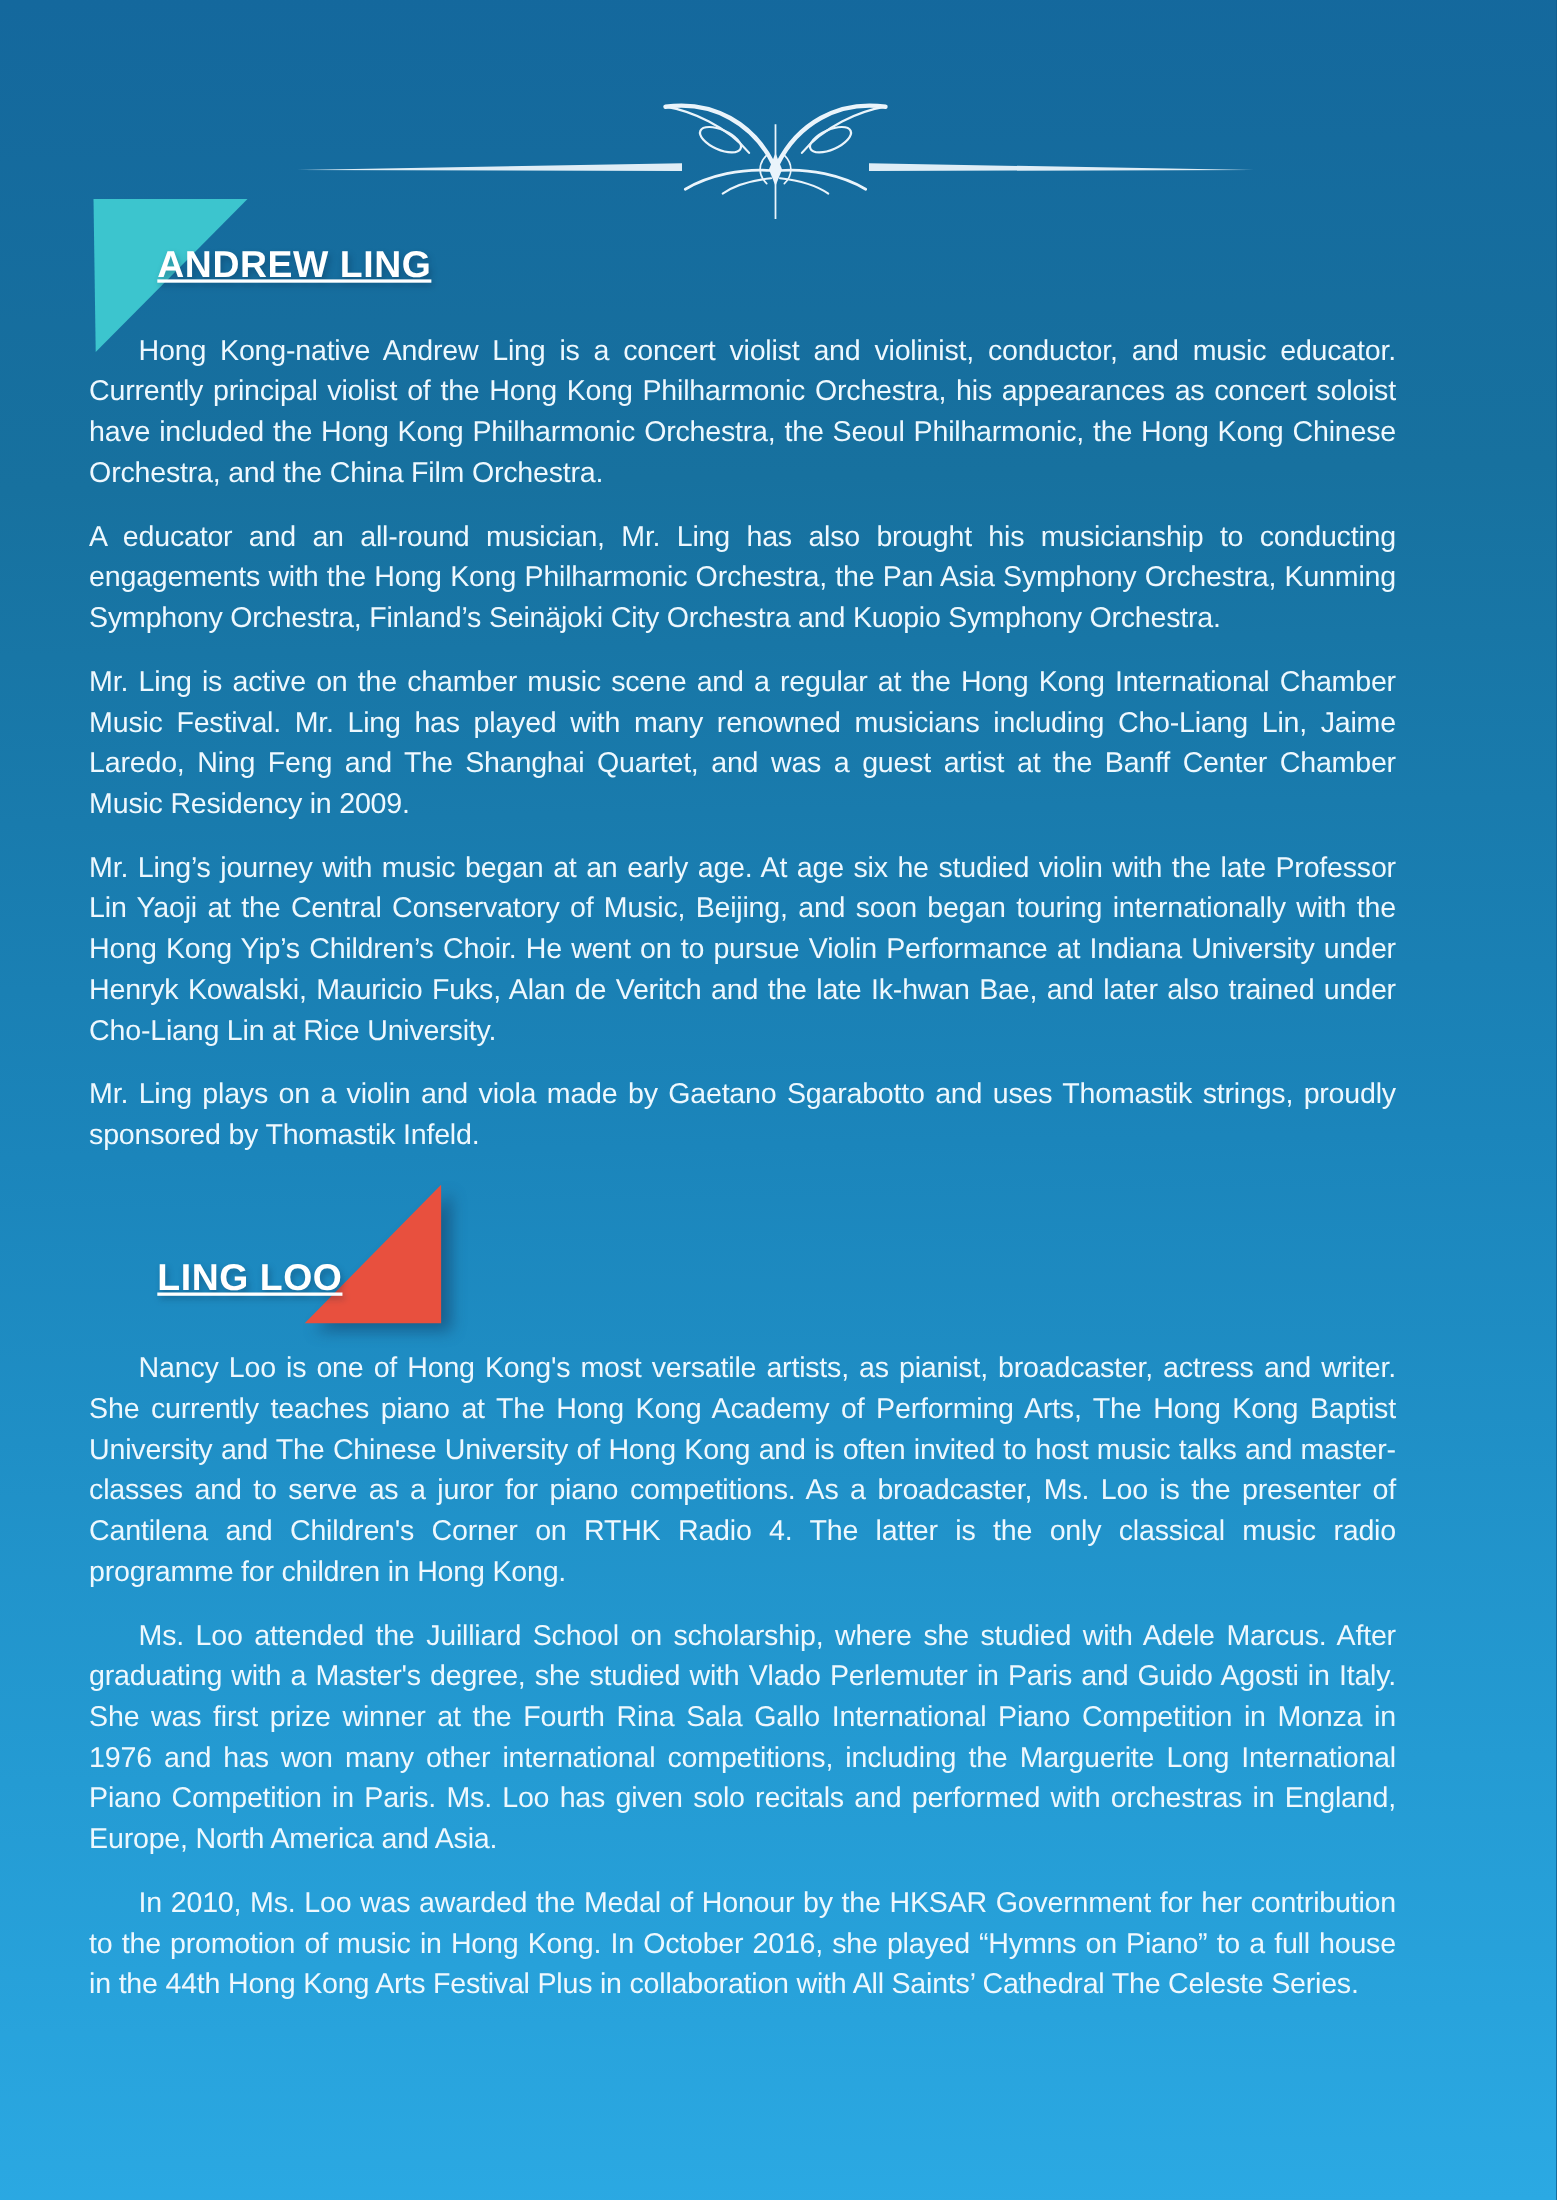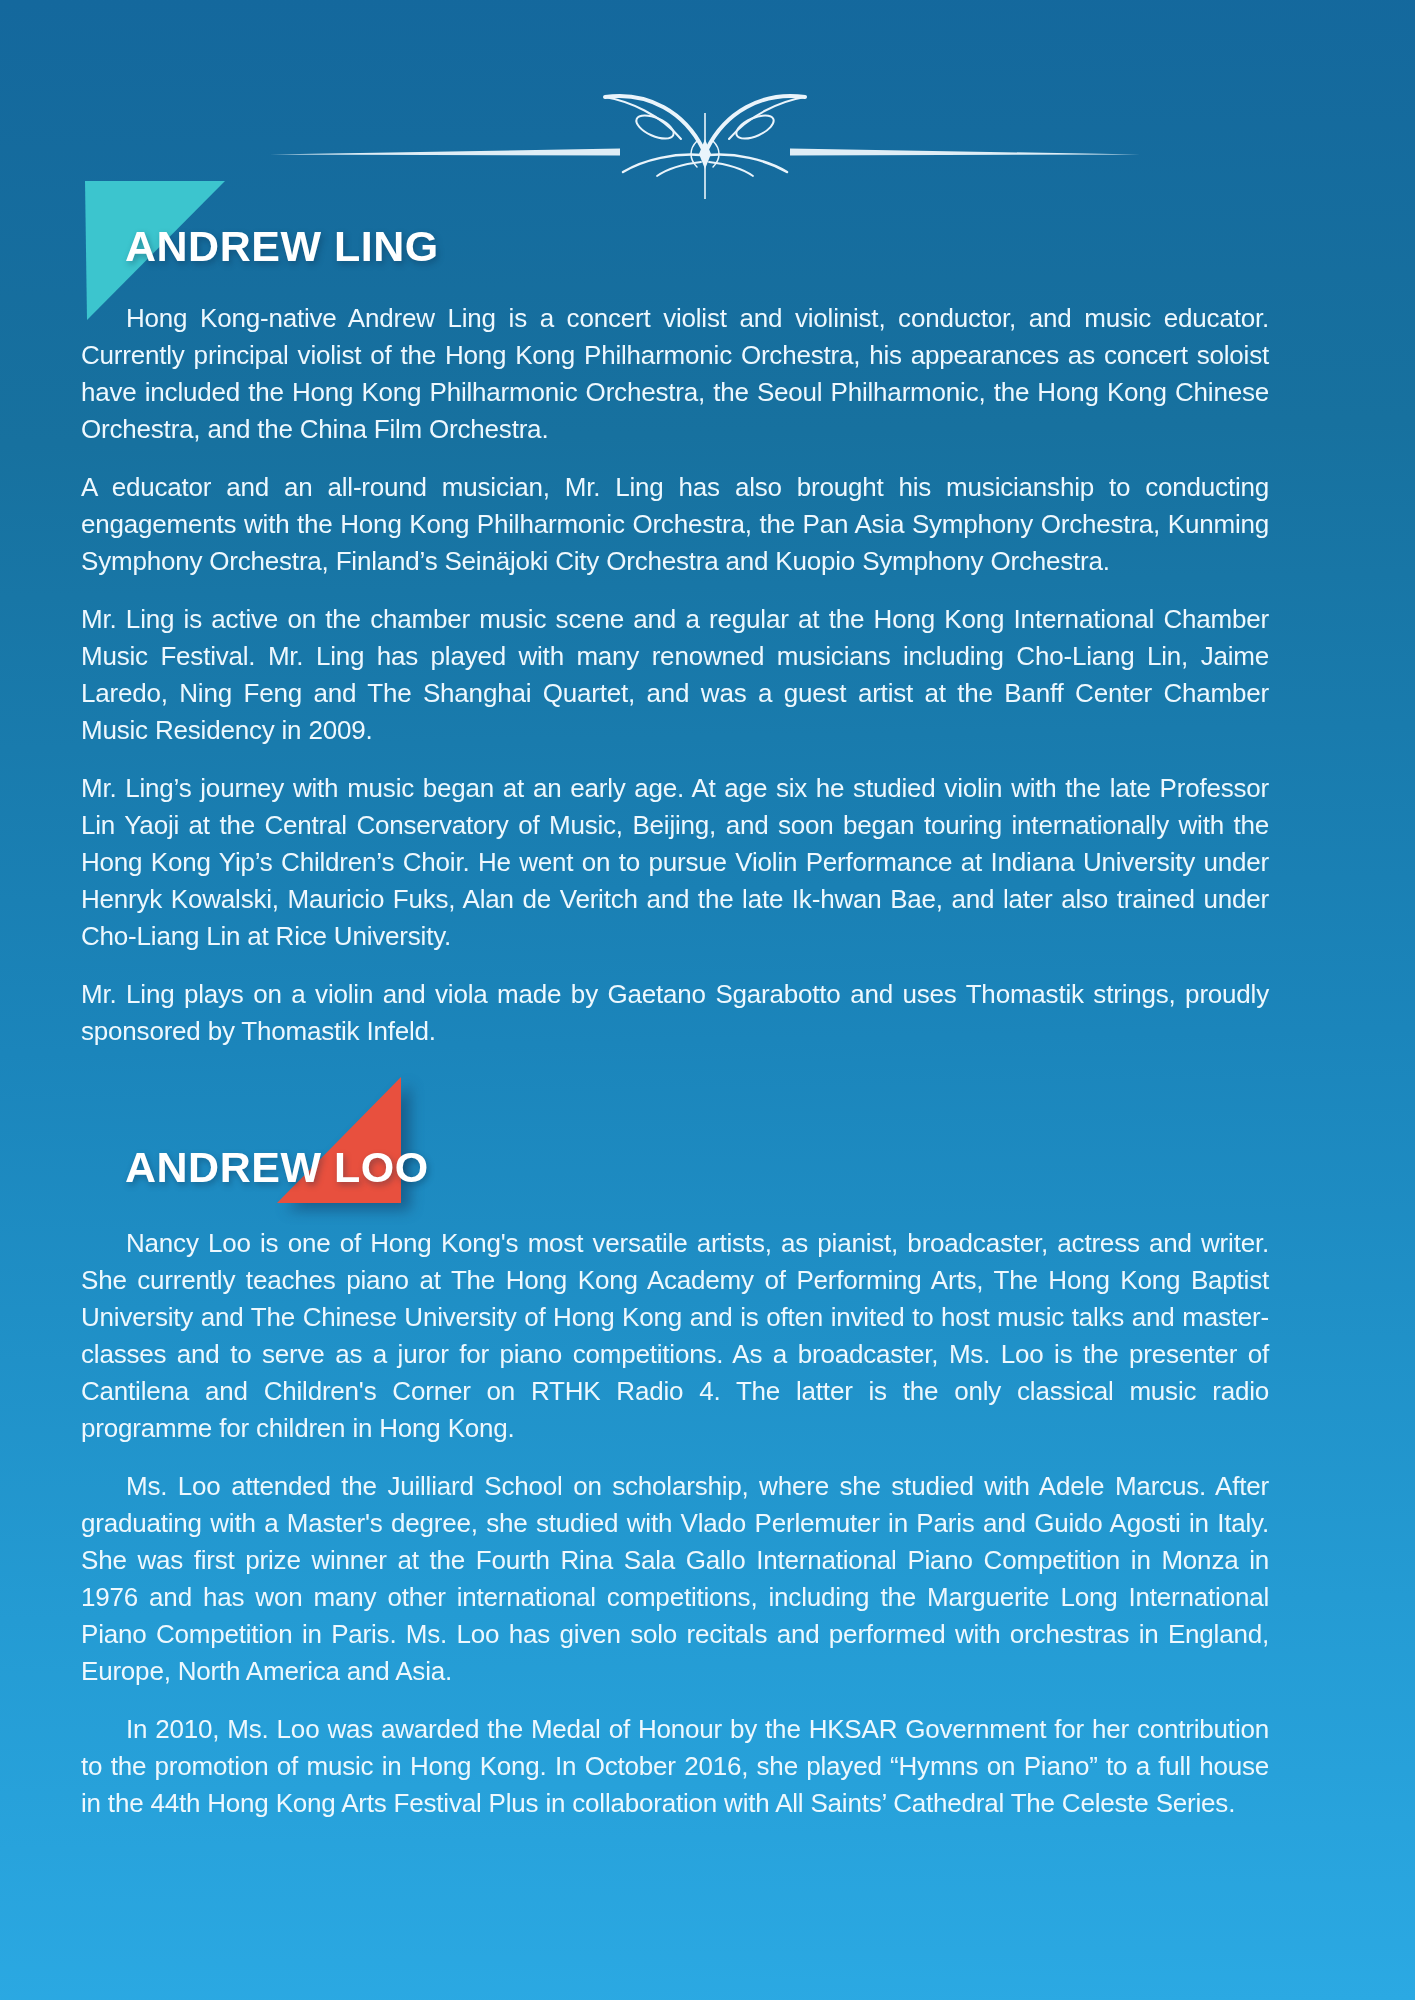--- a/index.html
+++ b/index.html
@@ -33,27 +33,28 @@
     height: 130px;
   }
 
   .accent-svg { position: absolute; overflow: visible; }
   .accent-teal { left: 80px; top: 176px; width: 150px; height: 150px; }
   .accent-red  { left: 270px; top: 1070px; width: 145px; height: 140px; }
   .accent-red polygon { filter: drop-shadow(9px 7px 7px rgba(15, 45, 80, 0.45)); }
 
   .section-heading {
     position: absolute;
-    left: 125px;
+    left: 143px;
     color: #ffffff;
-    font-size: 43px;
+    font-size: 34px;
     font-weight: 700;
     letter-spacing: 0.5px;
     white-space: nowrap;
     text-shadow: 2px 3px 6px rgba(8, 40, 70, 0.35);
+    text-decoration: underline;
   }
   .heading-andrew { top: 222px; }
   .heading-nancy  { top: 1143px; }
 
   .bio {
     position: absolute;
     left: 81px;
     width: 1188px;
     color: var(--body-text);
     font-size: 26px;
@@ -100,21 +101,21 @@
       <p>Mr. Ling is active on the chamber music scene and a regular at the Hong Kong International Chamber Music Festival.  Mr. Ling has played with many renowned musicians including Cho-Liang Lin, Jaime Laredo, Ning Feng and The Shanghai Quartet, and was a guest artist at the Banff Center Chamber Music Residency in 2009.</p>
       <p>Mr. Ling’s journey with music began at an early age. At age six he studied violin with the late Professor Lin Yaoji at the Central Conservatory of Music, Beijing, and soon began touring internationally with the Hong Kong Yip’s Children’s Choir. He went on to pursue Violin Performance at Indiana University under Henryk Kowalski, Mauricio Fuks, Alan de Veritch and the late Ik-hwan Bae, and later also trained under Cho-Liang Lin at Rice University.</p>
       <p>Mr. Ling plays on a violin and viola made by Gaetano Sgarabotto and uses Thomastik strings, proudly sponsored by Thomastik Infeld.</p>
     </div>
   </div>
 
   <div>
     <svg class="accent-svg accent-red" viewBox="0 0 145 140">
       <polygon points="131,7 131,133 7,133" fill="#e8503e"></polygon>
     </svg>
-    <div class="section-heading heading-nancy">ANDREW LOO</div>
+    <div class="section-heading heading-nancy">LING LOO</div>
     <div class="bio bio-nancy">
       <p class="indent">Nancy Loo is one of Hong Kong's most versatile artists, as pianist, broadcaster, actress and writer.  She currently teaches piano at The Hong Kong Academy of Performing Arts, The Hong Kong Baptist University and The Chinese University of Hong Kong and is often invited to host music talks and master-classes and to serve as a juror for piano competitions.  As a broadcaster, Ms. Loo is the presenter of Cantilena and Children's Corner on RTHK Radio 4.  The latter is the only classical music radio programme for children in Hong Kong.</p>
       <p class="indent">Ms. Loo attended the Juilliard School on scholarship, where she studied with Adele Marcus.  After graduating with a Master's degree, she studied with Vlado Perlemuter in Paris and Guido Agosti in Italy. She was first prize winner at the Fourth Rina Sala Gallo International Piano Competition in Monza in 1976 and has won many other international competitions, including the Marguerite Long International Piano Competition in Paris.  Ms. Loo has given solo recitals and performed with orchestras in England, Europe, North America and Asia.</p>
       <p class="indent">In 2010, Ms. Loo was awarded the Medal of Honour by the HKSAR Government for her contribution to the promotion of music in Hong Kong.  In October 2016, she played “Hymns on Piano” to a full house in the 44th Hong Kong Arts Festival Plus in collaboration with All Saints’ Cathedral The Celeste Series.</p>
     </div>
   </div>
 
 </div>
 
 </body></html>

